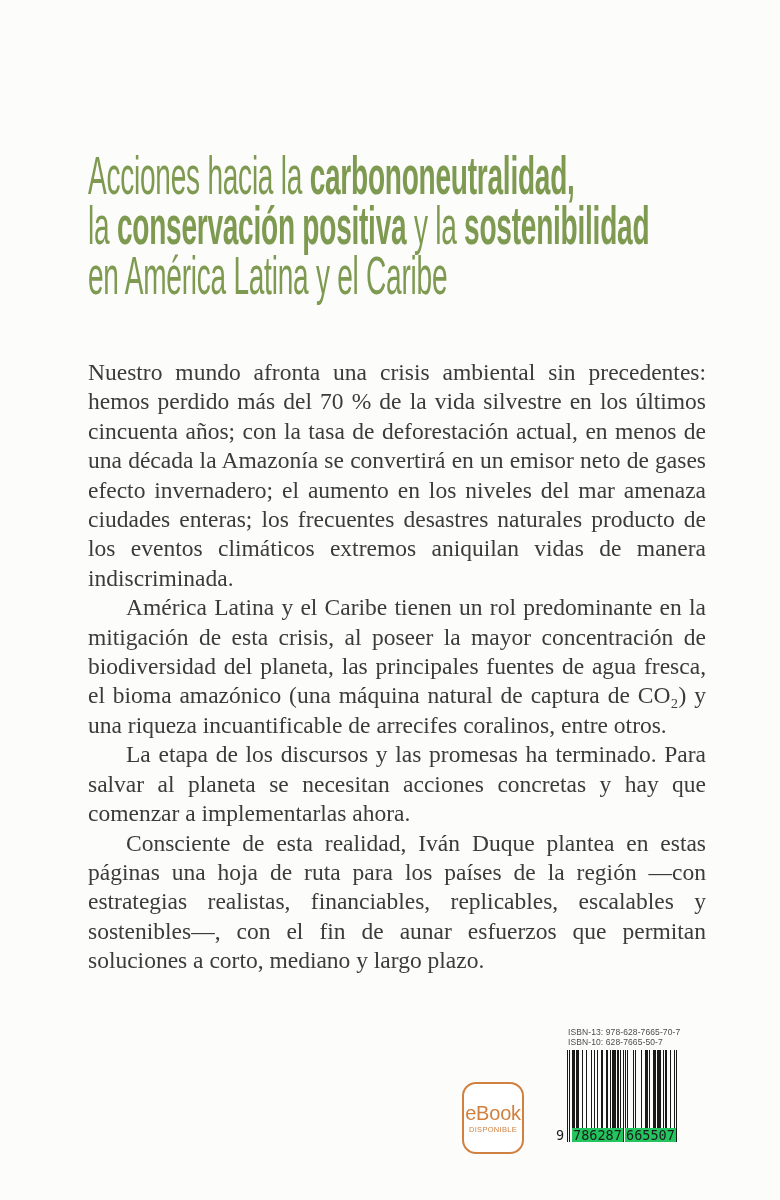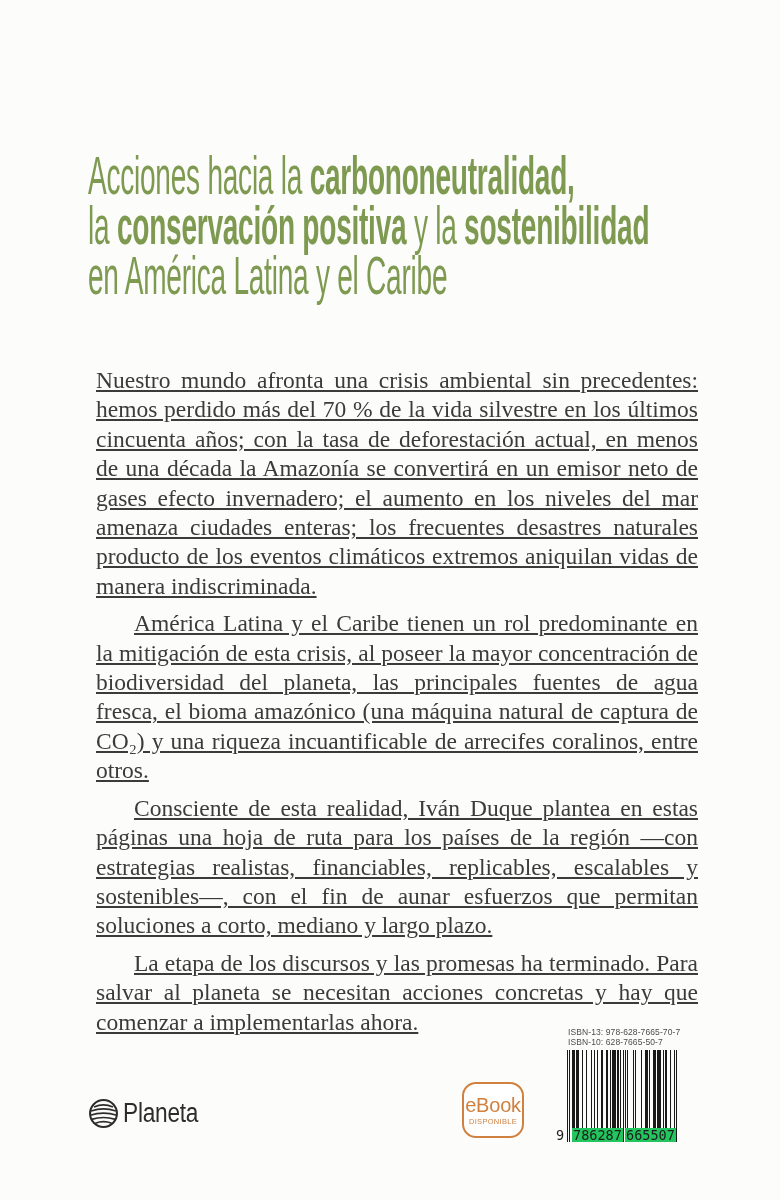--- a/index.html
+++ b/index.html
@@ -20,39 +20,39 @@
   }
   .tagline-line .seg-bold { font-weight:700; }
 
   
   .synopsis {
     position:absolute; left:88px; top:358px; width:618px;
     font-family:"Liberation Serif","DejaVu Serif",serif;
     font-size:23.5px; line-height:29.4px; color:#3b3b38;
     text-align:justify; hyphens:auto; -webkit-hyphens:auto;
   }
-  .synopsis p { margin:8px;text-decoration:underline; }
+  .synopsis p { margin:0; }
   .synopsis p.indent { text-indent:38px; }
 
   
   .publisher { position:absolute; left:88px; top:1098px; color:#2e2c2a; }
   .logo-row { display:flex; align-items:center; }
   .planeta-globe { width:31px; height:31px; flex:0 0 auto; }
   .publisher-name {
     font-size:27px; font-weight:400; letter-spacing:-0.3px;
     transform:scaleX(0.84); transform-origin:0 50%;
     display:inline-block; margin-left:4px; white-space:nowrap;
   }
   .publisher-site {
     margin-top:5px; font-size:21px; letter-spacing:0.4px; white-space:nowrap;
   }
 
   
   .ebook-badge {
-    position:absolute; left:462px; top:1082px; width:62px; height:56px;
+    position:absolute; left:462px; top:1082px; width:62px; height:72px;
     box-sizing:border-box; border:2.5px solid #d0803f; border-radius:14px;
     background:#ffffff; display:flex; flex-direction:column;
     align-items:center; justify-content:center; color:#d0803f;
   }
   .ebook-title { font-size:20px; line-height:21px; letter-spacing:-0.2px; }
   .ebook-sub { font-size:7.5px; line-height:9px; letter-spacing:0.3px; margin-top:1px; }
 
   
   .barcode-block { position:absolute; left:556px; top:1027px; width:166px; }
   .isbn-line {
@@ -77,36 +77,25 @@
 
   <div class="tagline" id="tagline" style="color: rgb(126, 154, 81);">
       <div class="tagline-line"><span class="seg-reg">Acciones hacia la </span><span class="seg-bold">carbononeutralidad,</span></div>
       <div class="tagline-line"><span class="seg-reg">la </span><span class="seg-bold">conservación positiva</span><span class="seg-reg"> y la </span><span class="seg-bold">sostenibilidad</span></div>
       <div class="tagline-line"><span class="seg-reg">en América Latina y el Caribe</span></div>
     </div>
 
   <div class="synopsis" id="synopsis" style="color: rgb(59, 59, 56);">
       <p class="">Nuestro mundo afronta una crisis ambiental sin precedentes: hemos perdido más del 70 % de la vida silvestre en los últimos cincuenta años; con la tasa de deforestación actual, en menos de una década la Amazonía se convertirá en un emisor neto de gases efecto invernadero; el aumento en los niveles del mar amenaza ciudades enteras; los frecuentes desastres naturales producto de los eventos climáticos extremos aniquilan vidas de manera indiscriminada.</p>
       <p class="indent">América Latina y el Caribe tienen un rol predominante en la mitigación de esta crisis, al poseer la mayor concentración de biodiversidad del planeta, las principales fuentes de agua fresca, el bioma amazónico (una máquina natural de captura de CO₂) y una riqueza incuantificable de arrecifes coralinos, entre otros.</p>
+      <p class="indent">La etapa de los discursos y las promesas ha terminado. Para salvar al planeta se necesitan acciones concretas y hay que comenzar a implementarlas ahora.</p>
       <p class="indent">Consciente de esta realidad, Iván Duque plantea en estas páginas una hoja de ruta para los países de la región —con estrategias realistas, financiables, replicables, escalables y sostenibles—, con el fin de aunar esfuerzos que permitan soluciones a corto, mediano y largo plazo.</p>
-      <p class="indent">La etapa de los discursos y las promesas ha terminado. Para salvar al planeta se necesitan acciones concretas y hay que comenzar a implementarlas ahora.</p>
     </div>
 
   <div class="publisher">
-    <div class="logo-row">
-      <svg class="planeta-globe" viewBox="0 0 36 36">
-        <circle cx="18" cy="18" r="15.6" fill="none" stroke="#2e2c2a" stroke-width="2.4"></circle>
-        <path d="M7 10.5 Q18 5.5 29 10.5" fill="none" stroke="#2e2c2a" stroke-width="1.9"></path>
-        <path d="M3.6 15.2 Q18 10 32.4 15.2" fill="none" stroke="#2e2c2a" stroke-width="1.9"></path>
-        <path d="M2.5 20 Q18 15.2 33.5 20" fill="none" stroke="#2e2c2a" stroke-width="1.9"></path>
-        <path d="M4.2 24.8 Q18 20.4 31.8 24.8" fill="none" stroke="#2e2c2a" stroke-width="1.9"></path>
-        <path d="M8.5 29.2 Q18 25.6 27.5 29.2" fill="none" stroke="#2e2c2a" stroke-width="1.9"></path>
-      </svg>
-      <span class="publisher-name">Planeta</span>
-    </div>
   </div>
 
   <div class="ebook-badge" id="ebook-badge" style="border-color: rgb(208, 128, 63); color: rgb(208, 128, 63);">
     <span class="ebook-title">eBook</span>
     <span class="ebook-sub">DISPONIBLE</span>
   </div>
 
   <div class="barcode-block">
     <div class="isbn-line">ISBN-13: 978-628-7665-70-7</div>
     <div class="isbn-line">ISBN-10: 628-7665-50-7</div>

